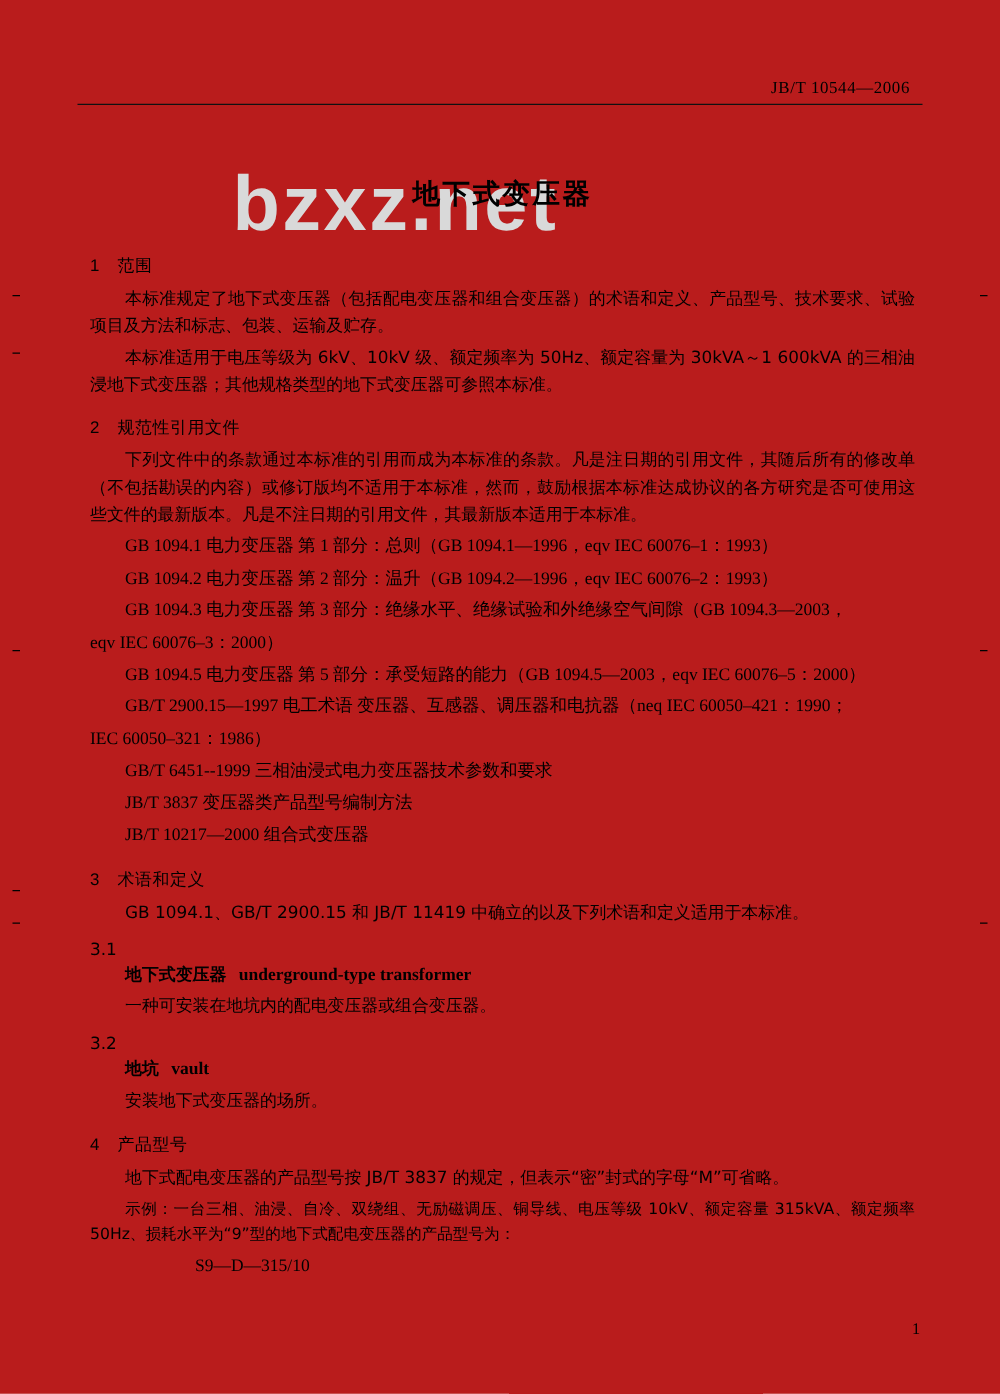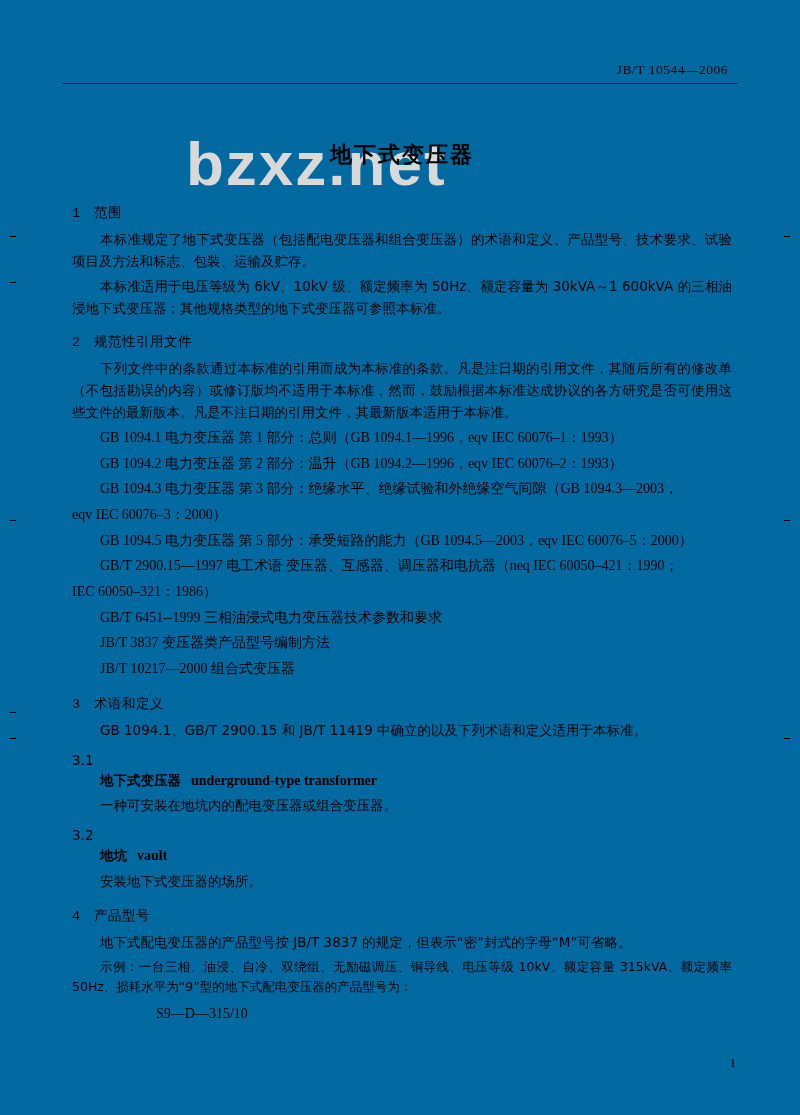--- a/index.html
+++ b/index.html
@@ -12,21 +12,21 @@
     height: 1115px;
     position: relative;
     font-family: "Liberation Serif", serif;
     color: #000000;
     overflow: hidden;
   }
   .page {
     position: absolute;
     left: 0; top: 0;
     width: 800px; height: 1115px;
-    background: #0369a1;
+    background: #b91c1c;
   }
   
   .crop-mark {
     position: absolute;
     width: 6px;
     height: 1px;
     background: #000;
   }
   .header {
     position: absolute;
@@ -65,21 +65,21 @@
   .doc-title {
     text-align: center;
     font-size: 22px;
     font-weight: bold;
     font-family: "DejaVu Sans", sans-serif;
     letter-spacing: 2px;
     margin: 0 0 34px 0;
   }
   .sec-head {
     font-size: 13.5px;
-    font-family: Liberation Mono, monospace;
+    font-family: Liberation Sans, sans-serif;
     margin: 14px 0 7px 0;
     letter-spacing: 0.5px;
   }
   .sec-head .num { display: inline-block; min-width: 22px; }
   .sub-head {
     font-size: 13.5px;
     font-family: "DejaVu Sans", sans-serif;
     margin: 12px 0 4px 0;
   }
   .sub-head .num { display: inline-block; min-width: 30px; }

